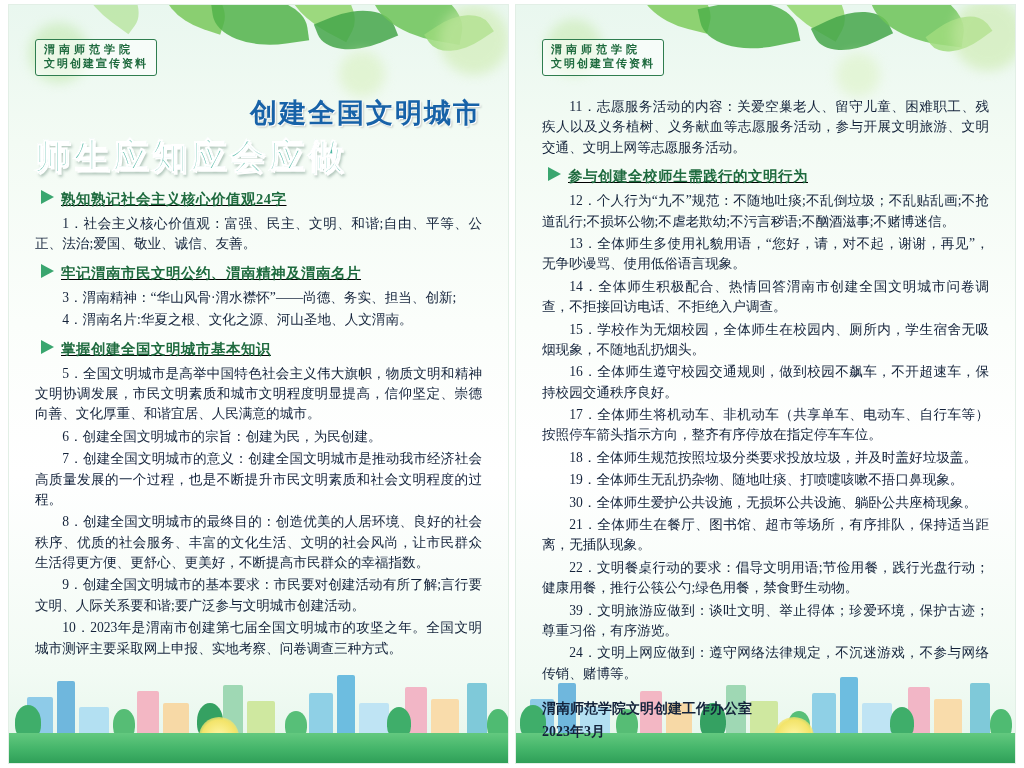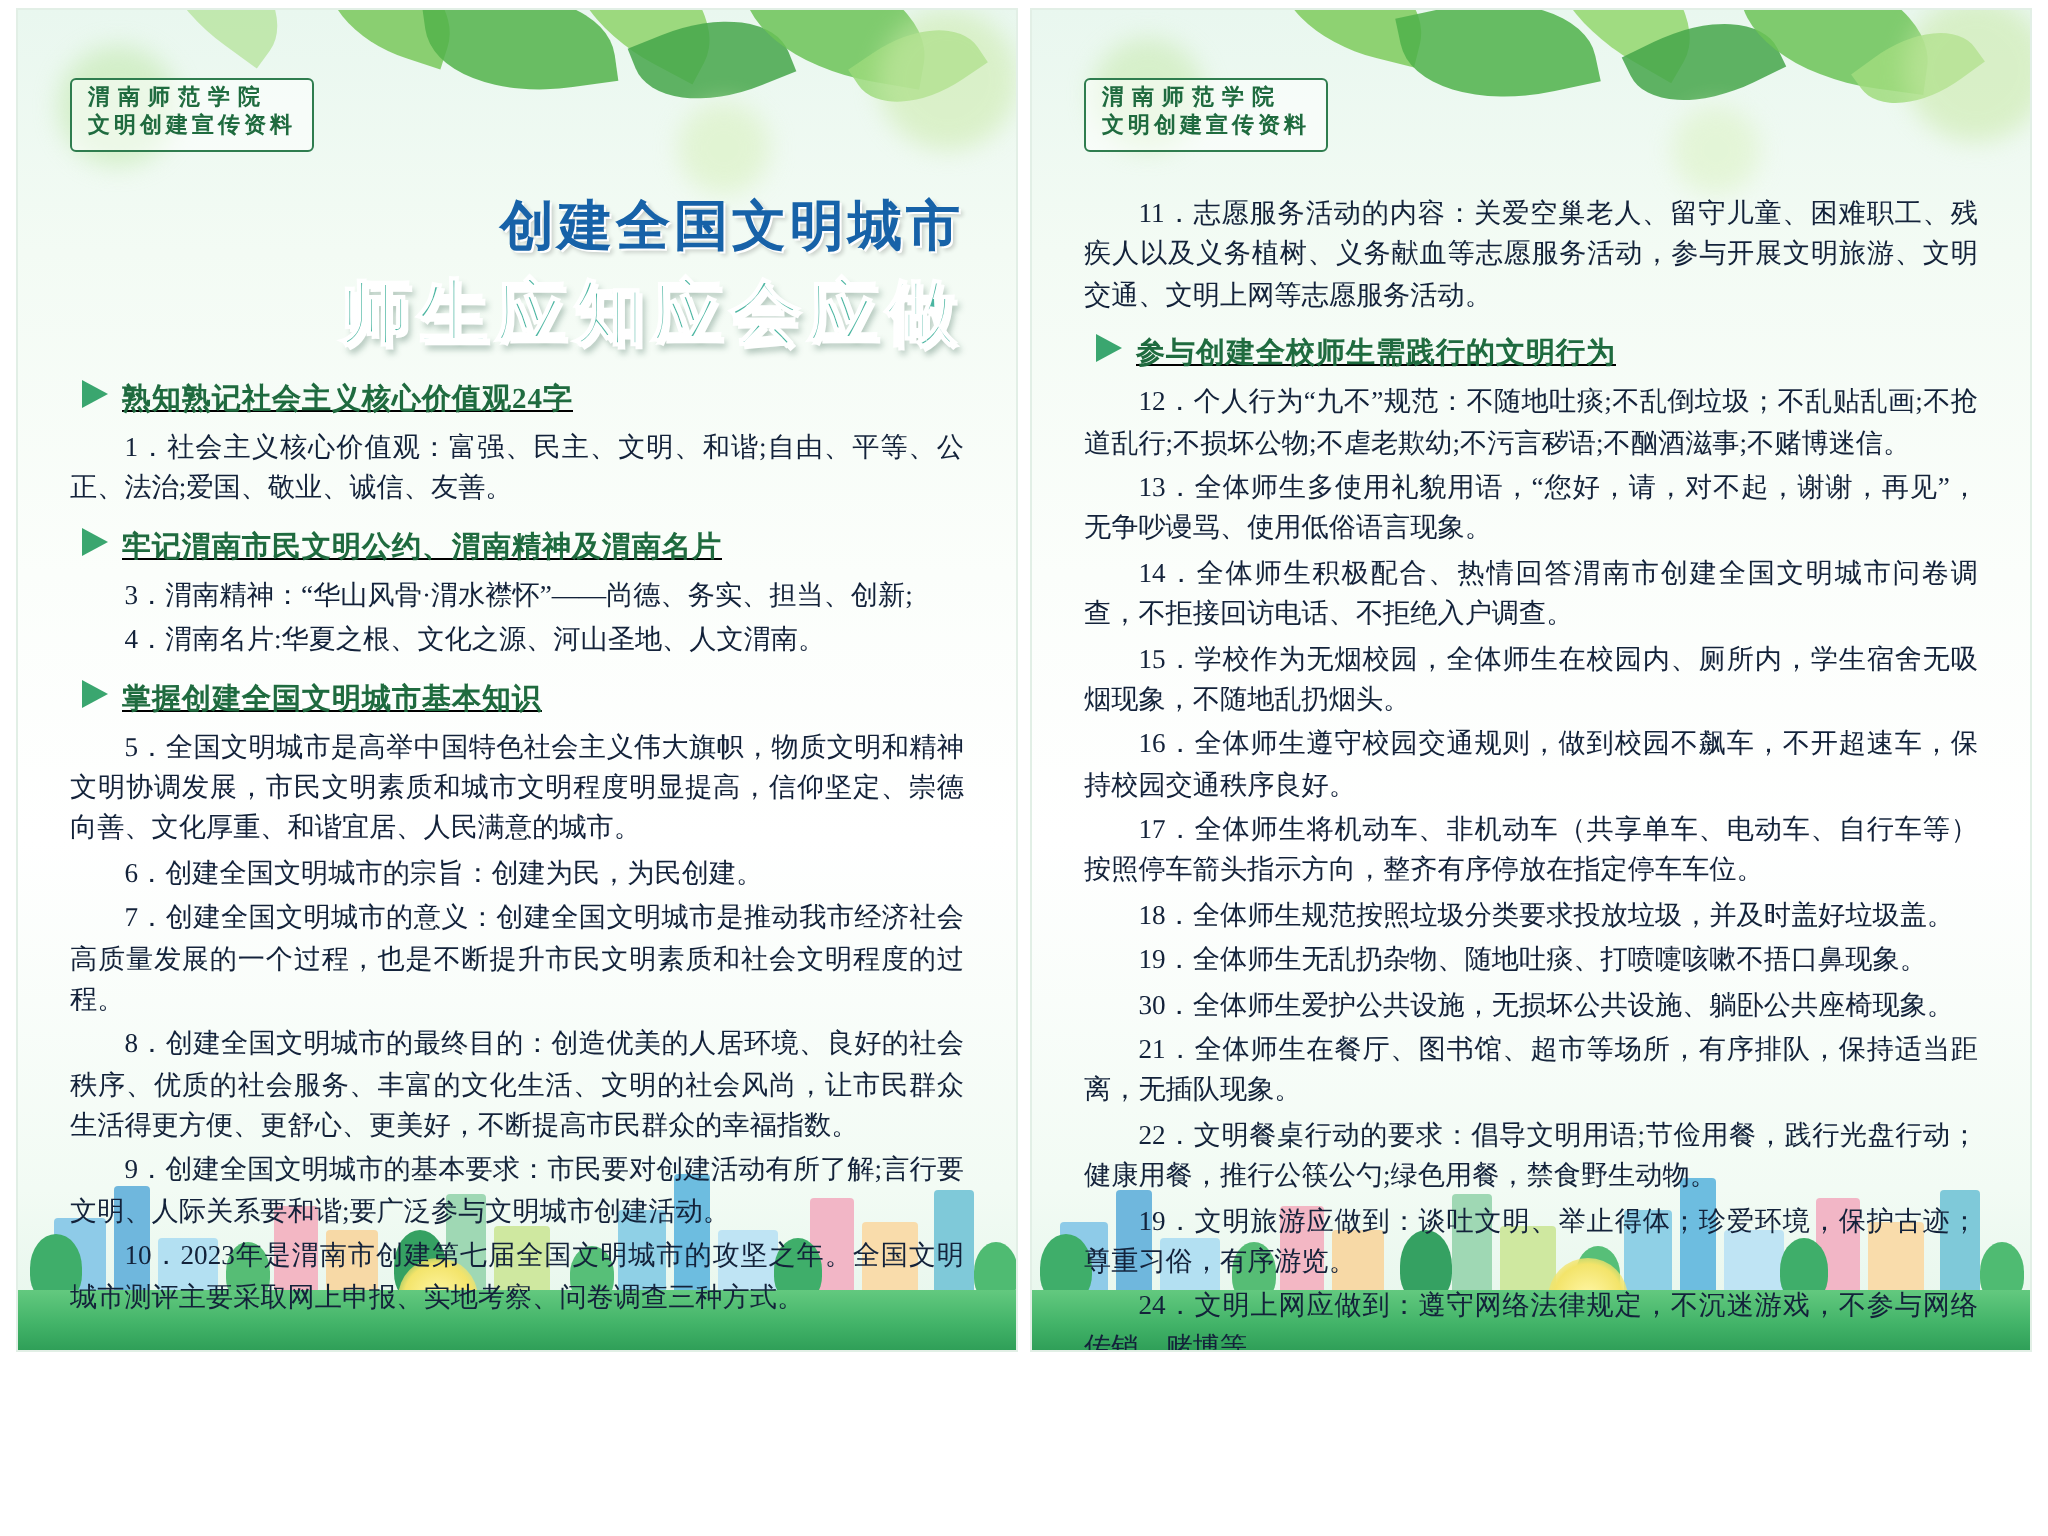--- a/index.html
+++ b/index.html
@@ -19,21 +19,21 @@
     height: 768px;
     background: #ffffff;
     display: flex;
     gap: 6px;
     padding: 4px 8px;
     box-sizing: border-box;
   }
   .page {
     position: relative;
     flex: 1 1 50%;
-    height: 672px;
+    height: 760px;
     background: linear-gradient(180deg, #e9f7ef 0%, #f3fbf4 18%, #fbfefb 42%, #ffffff 62%, #f2fbf4 88%, #e4f5ea 100%);
     border: 1px solid #e2efe6;
     box-sizing: border-box;
     overflow: hidden;
   }
   
   .foliage {
     position: absolute;
     left: 0; top: 0; right: 0;
     height: 108px;
@@ -86,21 +86,21 @@
     text-align: right;
     font-family: "Liberation Serif", serif;
     font-weight: bold;
     font-size: 27px;
     letter-spacing: 2px;
     color: #1762a8;
     text-shadow: 1px 1px 0 #ffffff, 2px 2px 2px rgba(0,0,0,.18);
     margin: 4px 0 2px 0;
   }
   .title2 {
-    text-align: right;
+    text-align: left;
     font-family: "Liberation Serif", serif;
     font-weight: bold;
     font-size: 35px;
     letter-spacing: 4px;
     color: #4bb5a1;
     -webkit-text-stroke: 1px #ffffff;
     text-shadow: 2px 2px 0 #ffffff, 3px 4px 3px rgba(40,90,70,.35);
     margin: 0 0 10px 0;
   }
   .section {
@@ -277,21 +277,21 @@
       <p class="para indent">13．全体师生多使用礼貌用语，“您好，请，对不起，谢谢，再见”，无争吵谩骂、使用低俗语言现象。</p>
       <p class="para indent">14．全体师生积极配合、热情回答渭南市创建全国文明城市问卷调查，不拒接回访电话、不拒绝入户调查。</p>
       <p class="para indent">15．学校作为无烟校园，全体师生在校园内、厕所内，学生宿舍无吸烟现象，不随地乱扔烟头。</p>
       <p class="para indent">16．全体师生遵守校园交通规则，做到校园不飙车，不开超速车，保持校园交通秩序良好。</p>
       <p class="para indent">17．全体师生将机动车、非机动车（共享单车、电动车、自行车等）按照停车箭头指示方向，整齐有序停放在指定停车车位。</p>
       <p class="para indent">18．全体师生规范按照垃圾分类要求投放垃圾，并及时盖好垃圾盖。</p>
       <p class="para indent">19．全体师生无乱扔杂物、随地吐痰、打喷嚏咳嗽不捂口鼻现象。</p>
       <p class="para indent">30．全体师生爱护公共设施，无损坏公共设施、躺卧公共座椅现象。</p>
       <p class="para indent">21．全体师生在餐厅、图书馆、超市等场所，有序排队，保持适当距离，无插队现象。</p>
       <p class="para indent">22．文明餐桌行动的要求：倡导文明用语;节俭用餐，践行光盘行动；健康用餐，推行公筷公勺;绿色用餐，禁食野生动物。</p>
-      <p class="para indent">19．文明旅游应做到：谈吐文明、举止得体；珍爱环境，保护古迹；尊重习俗，有序游览。</p>
+      <p class="para indent">39．文明旅游应做到：谈吐文明、举止得体；珍爱环境，保护古迹；尊重习俗，有序游览。</p>
       <p class="para indent">24．文明上网应做到：遵守网络法律规定，不沉迷游戏，不参与网络传销、赌博等。</p>
 
       <div class="signature">
         <div>渭南师范学院文明创建工作办公室</div>
         <div>2023年3月</div>
       </div>
     </div>
 
     <div class="skyline">
       <div class="bld" style="left:14px;width:24px;height:38px;background:#8ecbe8;"></div>

